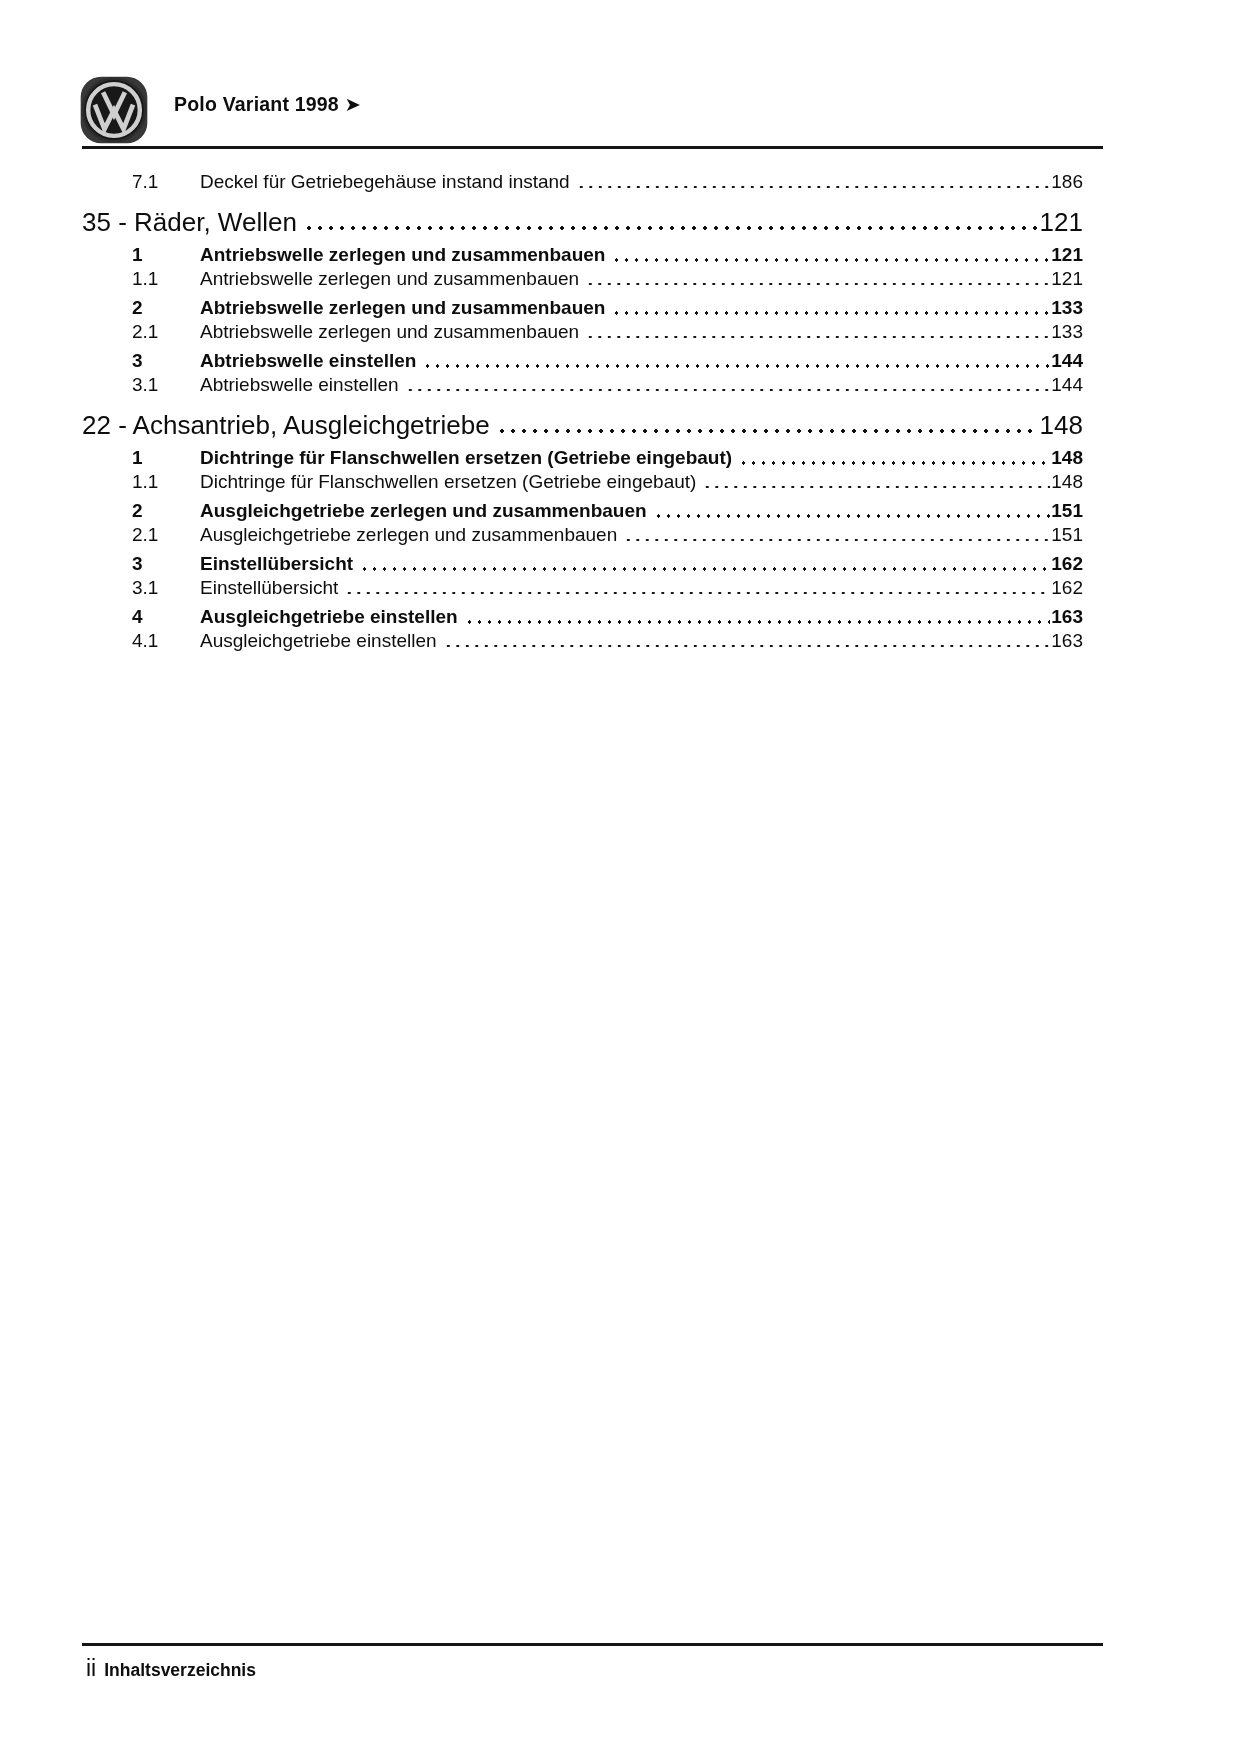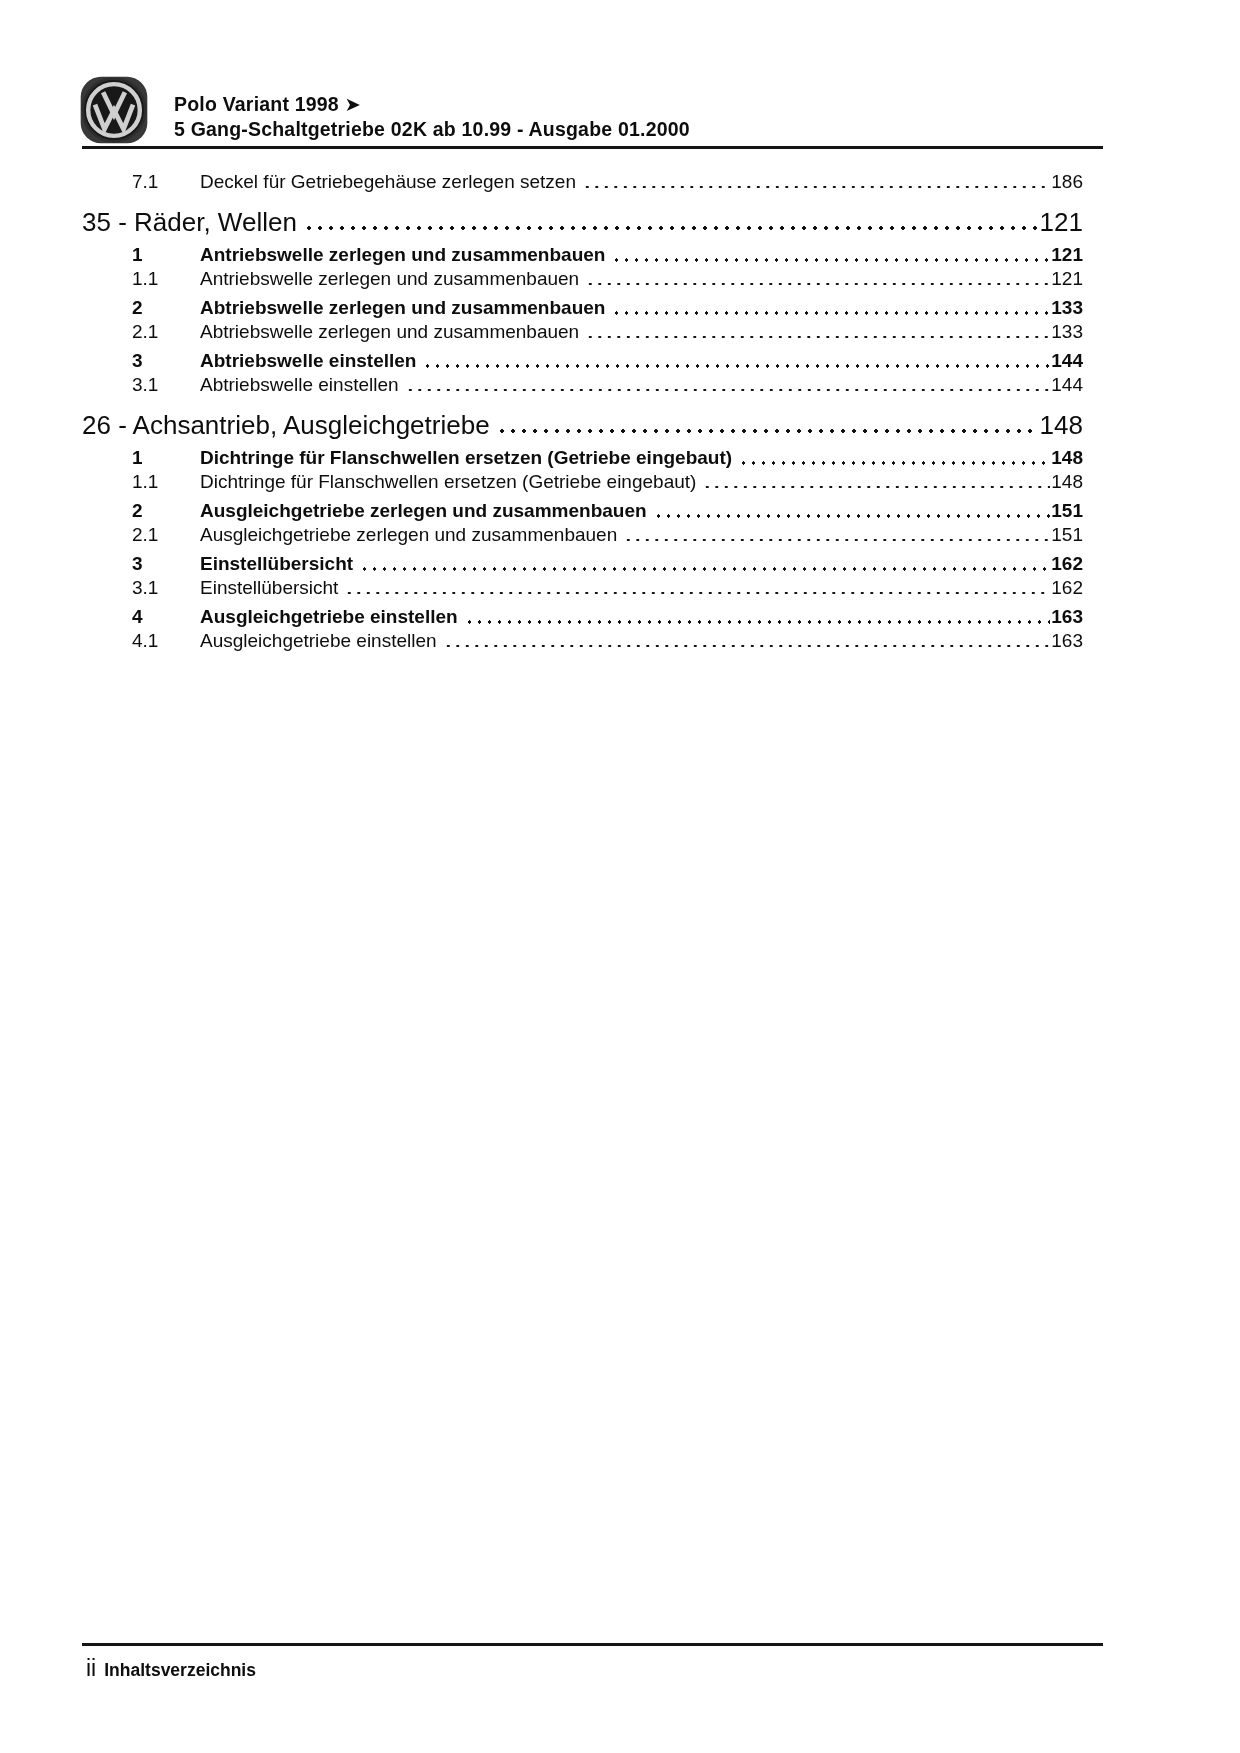--- a/index.html
+++ b/index.html
@@ -136,29 +136,28 @@
         <rect x="1" y="1" width="98" height="98" rx="30" fill="#383838"></rect>
         <circle cx="50" cy="50" r="48" fill="#2c2c2c"></circle>
         <circle cx="50" cy="50" r="44" fill="#181818"></circle>
         <circle cx="50" cy="50" r="38" fill="none" stroke="#cfcfcf" stroke-width="6.5"></circle>
         <path d="M34 24 L50 57 L66 24" fill="none" stroke="#cfcfcf" stroke-width="7"></path>
         <path d="M22 42 L36 78 L50 50 L64 78 L78 42" fill="none" stroke="#cfcfcf" stroke-width="7"></path>
       </svg>
     </span>
     <div class="header-titles">
       <div>Polo Variant 1998 ➤</div>
-      <div>5 Gang-Schaltgetriebe 02K ab 10.99 - Ausgabe 01.2000</div>
     </div>
   </header>
   <div class="rule header-rule"></div>
 
   <main class="toc" id="toc-root">
       <div class="toc-entry">
     <span class="num">7.1</span>
-    <span class="title">Deckel für Getriebegehäuse zerlegen setzen</span>
+    <span class="title">Deckel für Getriebegehäuse instand instand</span>
     <span class="leader"></span>
     <span class="pagenum">186</span>
   </div>
       <section class="toc-section">
     <div class="toc-heading">
       <span class="heading-title">35 - Räder, Wellen</span>
       <span class="leader"></span>
       <span class="pagenum">121</span>
     </div>
     <div class="entries">
@@ -195,21 +194,21 @@
           <div class="toc-entry">
     <span class="num">3.1</span>
     <span class="title">Abtriebswelle einstellen</span>
     <span class="leader"></span>
     <span class="pagenum">144</span>
   </div>
         </div>
   </section>
       <section class="toc-section">
     <div class="toc-heading">
-      <span class="heading-title">26 - Achsantrieb, Ausgleichgetriebe</span>
+      <span class="heading-title">22 - Achsantrieb, Ausgleichgetriebe</span>
       <span class="leader"></span>
       <span class="pagenum">148</span>
     </div>
     <div class="entries">
           <div class="toc-entry bold">
     <span class="num">1</span>
     <span class="title">Dichtringe für Flanschwellen ersetzen (Getriebe eingebaut)</span>
     <span class="leader"></span>
     <span class="pagenum">148</span>
   </div>

